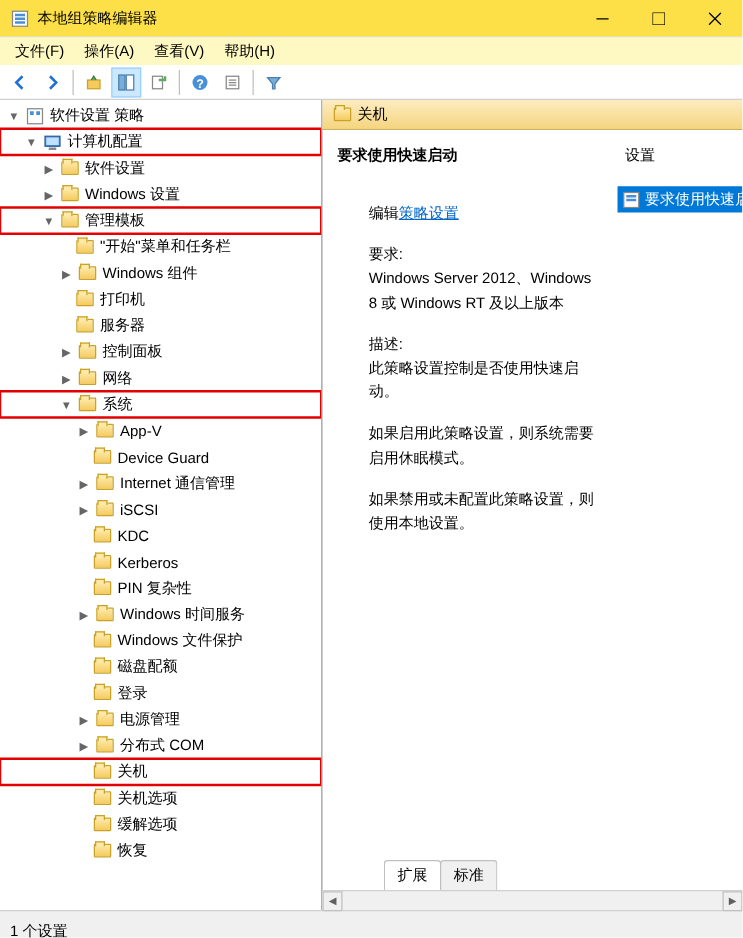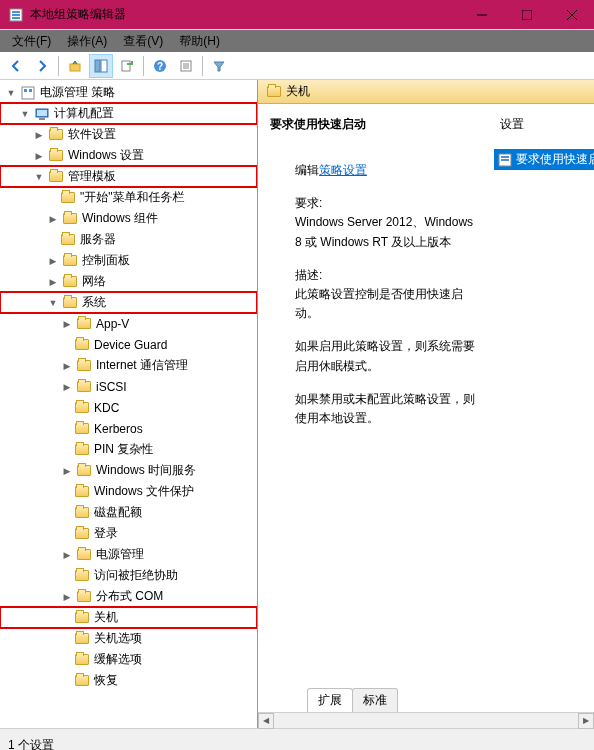--- a/index.html
+++ b/index.html
@@ -1,24 +1,24 @@
 <!DOCTYPE html>
 <html><head>
   <meta charset="utf-8">
   <style>
     * { box-sizing: border-box; margin: 0; padding: 0; }
     body { font-family: "Microsoft YaHei", "SimSun", sans-serif; font-size: 12px; background: #fff; width: 594px; height: 750px; overflow: hidden; position: relative; }
     
-    .titlebar { height: 30px; display: flex; align-items: center; padding: 0 0 0 8px; background: #be185d; border-bottom: 1px solid #e0e0e0; }
+    .titlebar { height: 30px; display: flex; align-items: center; padding: 0 0 0 8px; background: #fde047; border-bottom: 1px solid #e0e0e0; }
     .titlebar-icon { width: 16px; height: 16px; margin-right: 6px; }
     .titlebar-text { flex: 1; }
     .titlebar-controls { display: flex; }
     .titlebar-btn { width: 45px; height: 29px; display: flex; align-items: center; justify-content: center; cursor: pointer; }
     
-    .menubar { height: 22px; display: flex; align-items: center; padding: 0 4px; background: #737373; }
+    .menubar { height: 22px; display: flex; align-items: center; padding: 0 4px; background: #fef9c3; }
     .menu-item { padding: 2px 8px; cursor: pointer; }
     
     .toolbar { height: 28px; display: flex; align-items: center; padding: 2px 4px; background: #fff; border-bottom: 1px solid #d0d0d0; gap: 2px; }
     .tool-btn { width: 24px; height: 24px; display: flex; align-items: center; justify-content: center; cursor: pointer; border: 1px solid transparent; }
     .tool-sep { width: 1px; height: 20px; background: #c0c0c0; margin: 0 2px; }
     
     .main { display: flex; height: 648px; }
     
     .tree-panel { width: 258px; border-right: 1px solid #999; overflow-y: auto; overflow-x: hidden; flex-shrink: 0; padding-top: 2px; }
     .tree-node { display: flex; align-items: center; height: 21px; padding-left: 4px; cursor: pointer; white-space: nowrap; }
@@ -149,21 +149,21 @@
   <div class="tree-panel">
     <div class="tree-node" style="padding-left:4px">
       <span class="tree-expander">▼</span>
       <span class="tree-icon">
           <svg width="16" height="16">
             <rect x="2" y="2" width="12" height="12" fill="#fff" stroke="#888"></rect>
             <rect x="4" y="4" width="3" height="3" fill="#4a90d9"></rect>
             <rect x="9" y="4" width="3" height="3" fill="#4a90d9"></rect>
           </svg>
         </span>
-      <span>电源管理 策略</span>
+      <span>软件设置 策略</span>
     </div>
     <div class="tree-node red-box" style="padding-left:18px">
       <span class="tree-expander">▼</span>
       <span class="tree-icon">
           <svg width="16" height="16">
             <rect x="2" y="3" width="12" height="8" fill="#4a90d9" stroke="#2a60a0"></rect>
             <rect x="3" y="4" width="10" height="6" fill="#bfe0ff"></rect>
             <rect x="5" y="12" width="6" height="2" fill="#888"></rect>
           </svg>
         </span>
@@ -200,20 +200,26 @@
       <span class="tree-expander">▶</span>
       <span class="tree-icon">
           <div class="folder-icon"></div>
         </span>
       <span>Windows 组件</span>
     </div>
     <div class="tree-node" style="padding-left:60px">
       <span class="tree-icon">
           <div class="folder-icon"></div>
         </span>
+      <span>打印机</span>
+    </div>
+    <div class="tree-node" style="padding-left:60px">
+      <span class="tree-icon">
+          <div class="folder-icon"></div>
+        </span>
       <span>服务器</span>
     </div>
     <div class="tree-node" style="padding-left:46px">
       <span class="tree-expander">▶</span>
       <span class="tree-icon">
           <div class="folder-icon"></div>
         </span>
       <span>控制面板</span>
     </div>
     <div class="tree-node" style="padding-left:46px">
@@ -299,26 +305,20 @@
           <div class="folder-icon"></div>
         </span>
       <span>登录</span>
     </div>
     <div class="tree-node" style="padding-left:60px">
       <span class="tree-expander">▶</span>
       <span class="tree-icon">
           <div class="folder-icon"></div>
         </span>
       <span>电源管理</span>
-    </div>
-    <div class="tree-node" style="padding-left:74px">
-      <span class="tree-icon">
-          <div class="folder-icon"></div>
-        </span>
-      <span>访问被拒绝协助</span>
     </div>
     <div class="tree-node" style="padding-left:60px">
       <span class="tree-expander">▶</span>
       <span class="tree-icon">
           <div class="folder-icon"></div>
         </span>
       <span>分布式 COM</span>
     </div>
     <div class="tree-node red-box" style="padding-left:74px">
       <span class="tree-icon">

